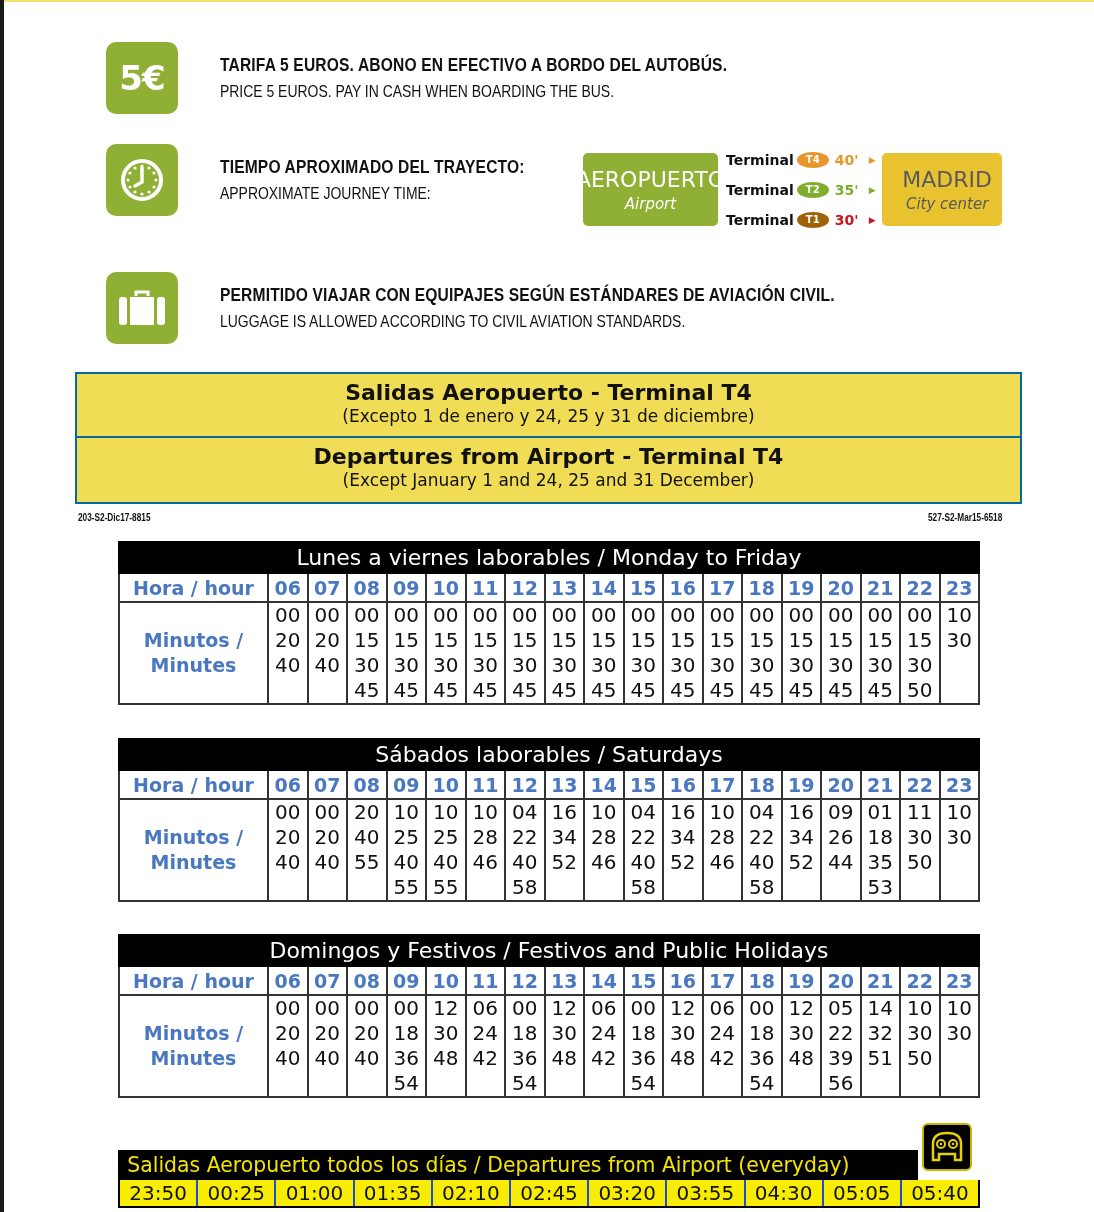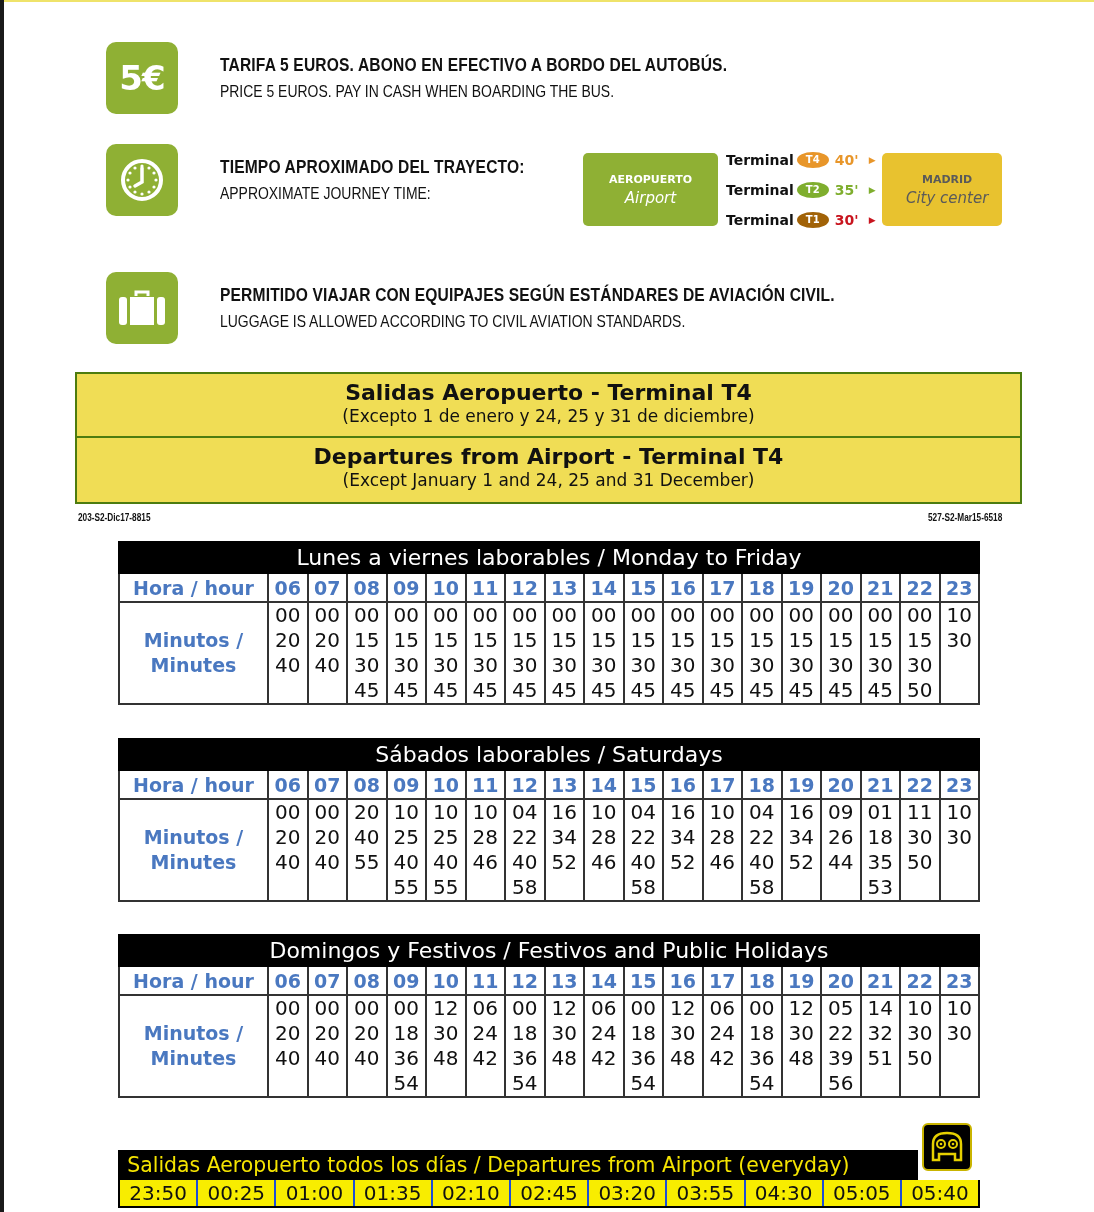--- a/index.html
+++ b/index.html
@@ -11,30 +11,30 @@
   .info-icon { width:72px; height:72px; border-radius:10px; background:#8fb034; display:flex; align-items:center; justify-content:center; color:#fff; flex:none; }
   .info-icon.price { font-family:"DejaVu Sans", sans-serif; font-weight:bold; font-size:34px; letter-spacing:-1px; }
   .info-text { margin-left:42px; font-family:"Liberation Sans", sans-serif; text-transform:uppercase; }
   .info-text .l1 { font-weight:bold; font-size:19px; transform:scaleX(0.82); transform-origin:left; white-space:nowrap; letter-spacing:0.2px; }
   .info-text .l2 { font-size:17px; transform:scaleX(0.82); transform-origin:left; white-space:nowrap; margin-top:6px; }
 
   .journey { position:absolute; left:583px; top:149px; display:flex; align-items:center; }
   .jbox { width:135px; height:73px; border-radius:5px; display:flex; flex-direction:column; align-items:center; justify-content:center; }
   .jbox.airport { background:#8fb034; color:#fff; }
   .jbox.city { background:#e8c22f; color:#5a5a5a; width:109px;padding-left:11px; }
-  .jbox .b { font-weight:bold; font-size:11px; }
+  .jbox .b { font-weight:normal; font-size:22px; }
   .jbox .i { font-style:italic; font-size:15px; margin-top:3px; }
   .terms { margin:0 6px 0 8px; display:flex; flex-direction:column; gap:9px; }
   .term { display:flex; align-items:center; font-size:14px; font-weight:bold; height:21px; white-space:nowrap; }
   .term .tl { color:#111; }
   .term .badge { display:inline-flex; align-items:center; justify-content:center; width:32px; height:16px; border-radius:50%; color:#fff; font-size:10px; margin:0 6px 0 3px; }
   .term .mins { width:32px; }
   .term .arr { font-size:9px; margin-left:2px; }
 
-  .banner { position:absolute; left:75px; width:947px; background:#f0dd55; border:2px solid #4d7c0f; text-align:center; box-sizing:border-box; }
+  .banner { position:absolute; left:75px; width:947px; background:#f0dd55; border:2px solid #0369a1; text-align:center; box-sizing:border-box; }
   .banner .t { font-weight:bold; font-size:22px; line-height:26px; padding-top:6px; }
   .banner .s { font-size:17px; line-height:20px; }
   .code { position:absolute; top:511px; font-family:"Liberation Sans", sans-serif; font-weight:bold; font-size:11px; transform:scaleX(0.75); transform-origin:left; }
 
   table.sched { position:absolute; left:118px; width:862px; border-collapse:collapse; table-layout:fixed; }
   table.sched td, table.sched th { border:2px solid #333; padding:0; text-align:center; }
   table.sched .title { background:#000; color:#fff; font-weight:normal; font-size:22px; height:29px; border:2px solid #000; }
   table.sched .hr { color:#4a78c0; font-weight:bold; font-size:19px; height:27px; }
   table.sched .mlabel { color:#4a78c0; font-weight:bold; font-size:19px; line-height:25px; }
   table.sched .mins { vertical-align:top; font-size:20px; line-height:25px; height:100px; }

